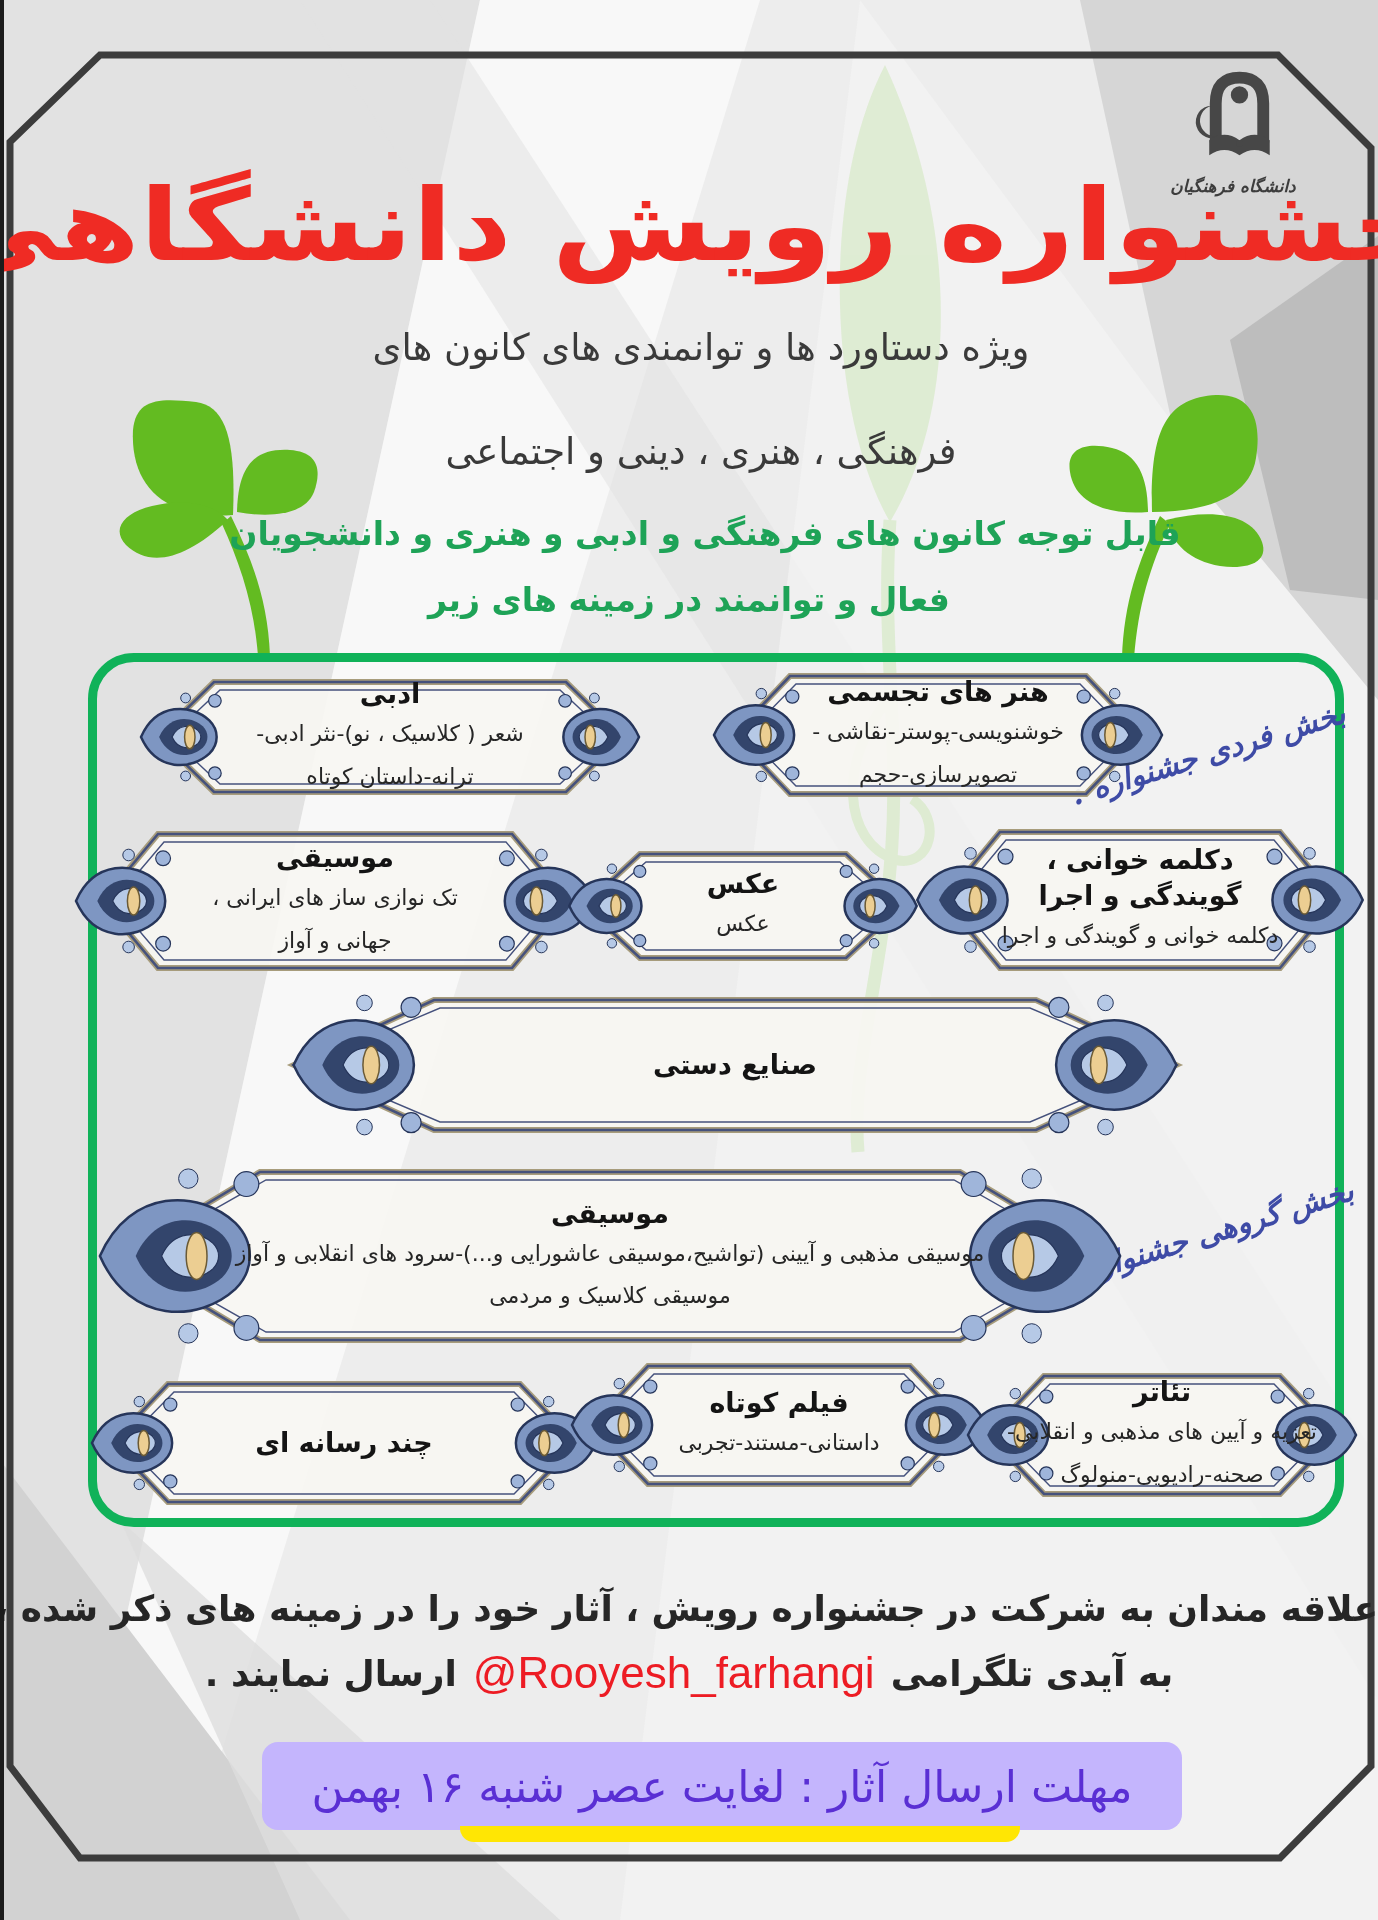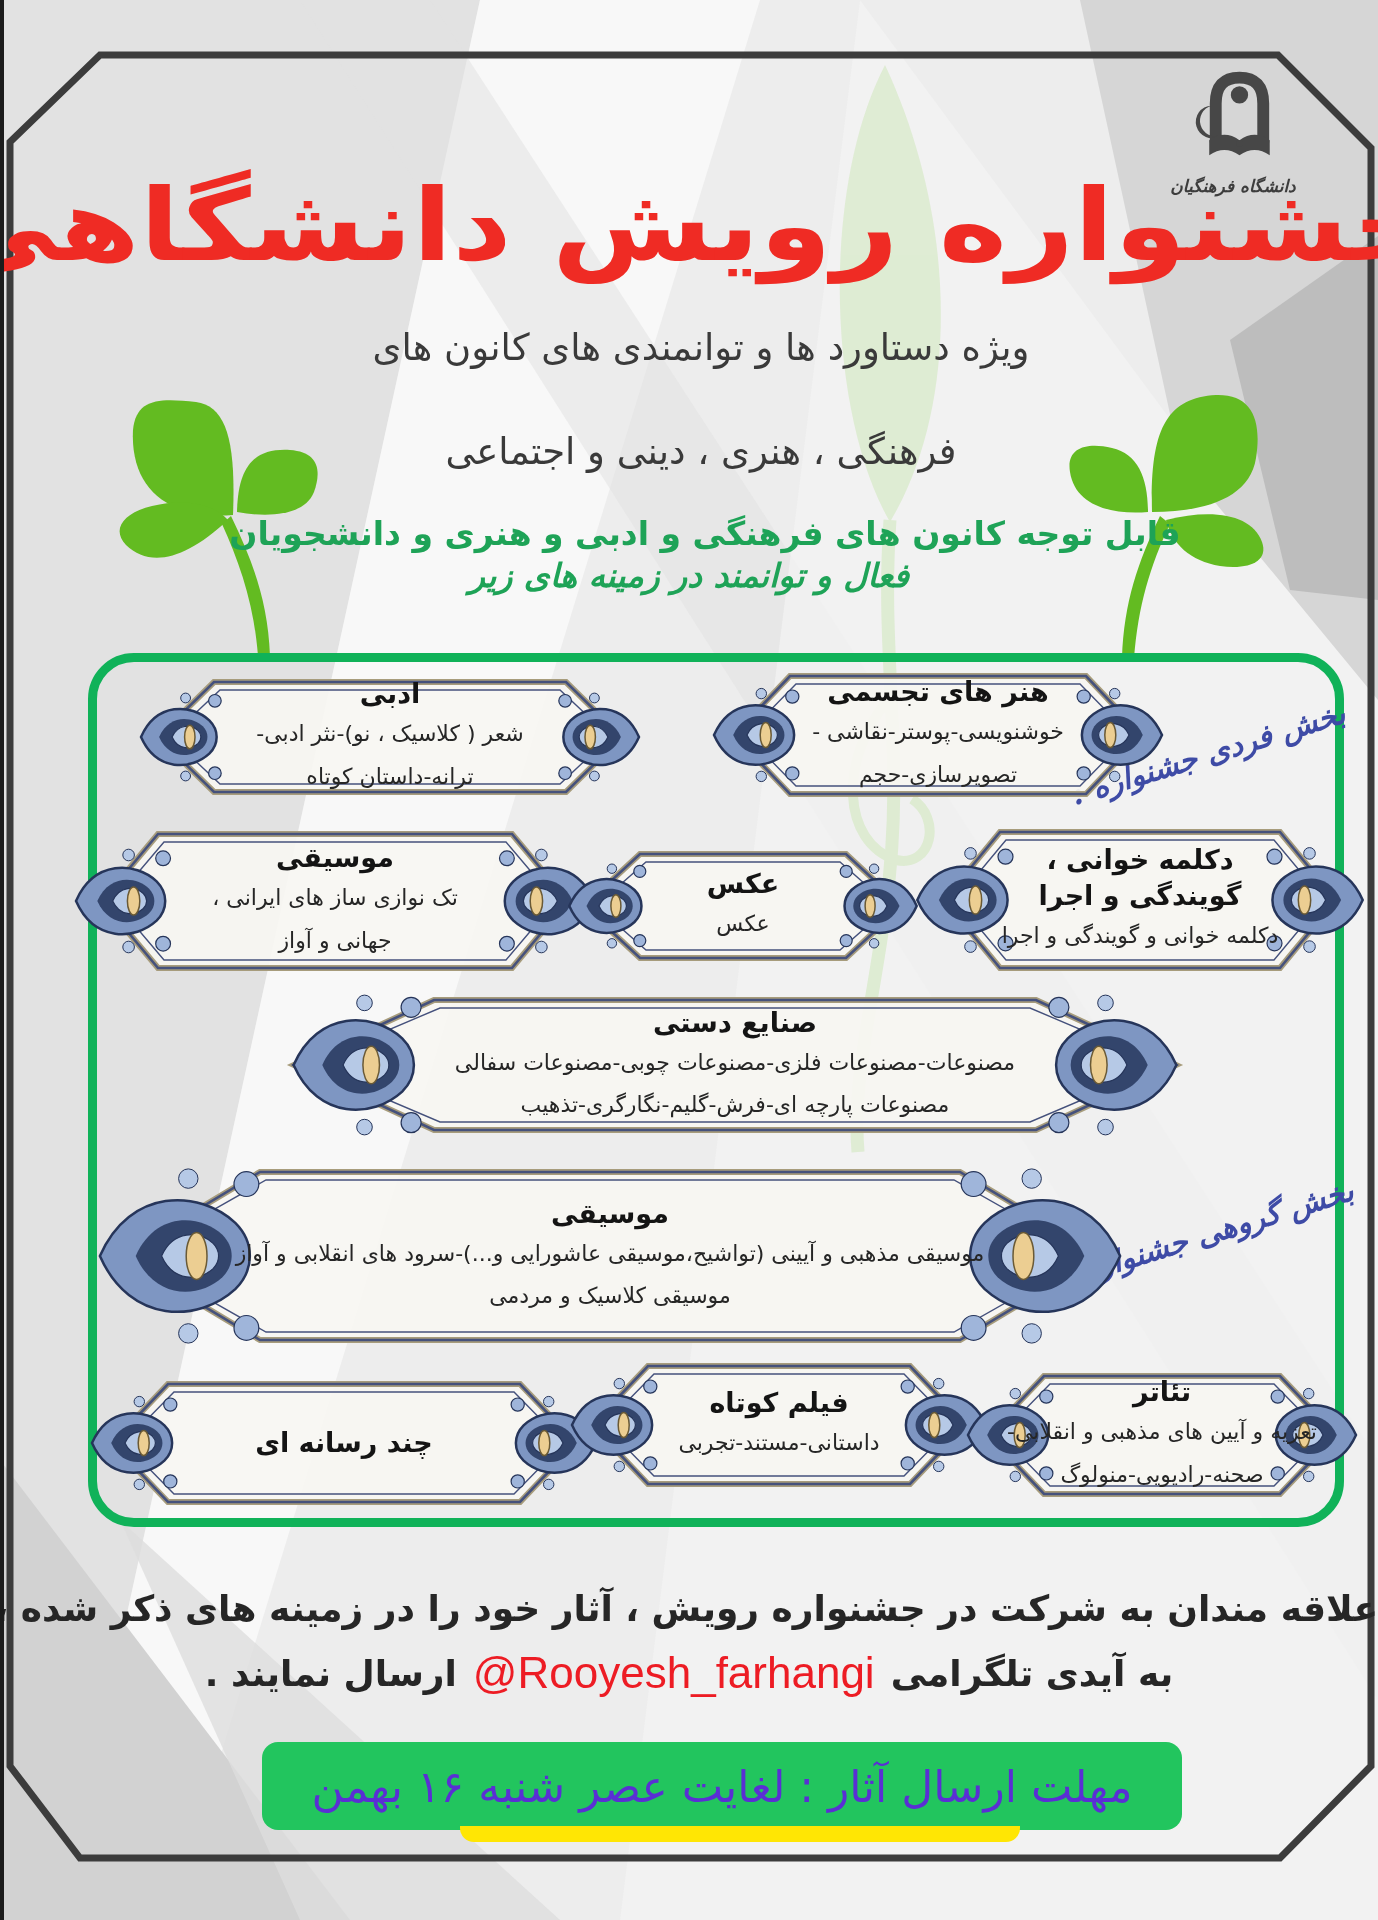--- a/index.html
+++ b/index.html
@@ -21,21 +21,21 @@
   .title{position:absolute;left:0;top:168px;width:1378px;text-align:center;z-index:2;
          color:#ef2b24;font-weight:bold;font-size:100px;line-height:1.15;}
   .title .stretch{display:inline-block;transform:scaleX(1.16);transform-origin:center;}
   .subtitle{position:absolute;left:12px;width:1378px;text-align:center;z-index:2;
             color:#3a3a3a;font-size:37px;}
   .subtitle.s1{top:326px;}
   .subtitle.s2{top:430px;}
   .highlight{position:absolute;left:0;width:1378px;text-align:center;z-index:2;
              color:#1ea357;font-size:33px;font-weight:bold;}
   .highlight.h1{top:514px;padding-left:16px;}
-  .highlight.h2{top:556px;font-style:italic;}
+  .highlight.h2{top:580px;}
 
   
   .catbox{position:absolute;left:88px;top:653px;width:1256px;height:874px;
           border:9px solid #10b259;border-radius:46px;z-index:1;box-sizing:border-box;}
 
   
   .badge{position:absolute;z-index:2;display:flex;flex-direction:column;justify-content:center;
          align-items:center;text-align:center;box-sizing:border-box;padding:0 78px;}
   .badge.large{padding:0 150px;}
   .badge-frame{position:absolute;inset:0;z-index:-1;}
@@ -64,21 +64,21 @@
   .calli-group{left:1056px;top:1216px;transform:rotate(-17deg);}
 
   
   .foot1{position:absolute;left:0;top:1588px;width:1378px;text-align:center;z-index:2;
          color:#262626;font-weight:bold;font-size:36px;white-space:nowrap;}
   .foot2{position:absolute;left:0;top:1648px;width:1378px;z-index:2;direction:rtl;
          display:flex;justify-content:center;align-items:center;gap:16px;}
   .foot2 .fa{color:#262626;font-weight:bold;font-size:36px;white-space:nowrap;}
   .foot2 .handle{font-family:"Liberation Sans",sans-serif;color:#ed1c24;font-size:44px;direction:ltr;}
 
-  .deadline{position:absolute;left:262px;top:1742px;width:920px;height:88px;background:#22c55e;
+  .deadline{position:absolute;left:262px;top:1742px;width:920px;height:88px;background:#c4b5fd;
             border-radius:16px;z-index:2;display:flex;align-items:center;justify-content:center;}
   .deadline-lip{position:absolute;left:460px;top:1826px;width:560px;height:16px;background:#ffe604;
             border-radius:0 0 14px 14px;z-index:2;}
   .deadline-text{color:#5a2fd4;font-size:44px;white-space:nowrap;direction:rtl;}
 
   [dir="rtl"]{direction:rtl;}
 </style>
 </head>
 <body>
 
@@ -334,24 +334,20 @@
         <circle cx="819.5" cy="139.1" r="7.8" fill="#b6c9e6" stroke="#26355a" stroke-width="1"></circle>
         <path d="M 890.4 77.0 C 866.0 21.6 810.6 23.8 781.8 50.4 C 766.2 65.9 766.2 88.1 781.8 103.6 C 810.6 130.2 866.0 132.4 890.4 77.0 Z" fill="#7e96c2" stroke="#26355a" stroke-width="2.5"></path>
         <path d="M 861.7 77.0 C 846.1 41.5 810.6 42.9 792.1 60.0 C 782.2 69.9 782.2 84.1 792.1 94.0 C 810.6 111.1 846.1 112.5 861.7 77.0 Z" fill="#33456c"></path>
         <path d="M 840.9 77.0 C 831.7 55.9 810.6 56.8 799.6 66.9 C 793.7 72.8 793.7 81.2 799.6 87.1 C 810.6 97.2 831.7 98.1 840.9 77.0 Z" fill="#b6c9e6" stroke="#26355a" stroke-width="1.2"></path>
         <ellipse cx="812.8" cy="77.0" rx="8.3" ry="18.8" fill="#ecce92" stroke="#6a5a36" stroke-width="1.5"></ellipse>
       </svg>
     </div>
     <div class="badge-title" dir="rtl">
       <div class="line">صنایع دستی</div>
     </div>
-    <div class="badge-details" dir="rtl">
-      <div class="line">مصنوعات-مصنوعات فلزی-مصنوعات چوبی-مصنوعات سفالی</div>
-      <div class="line">مصنوعات پارچه ای-فرش-گلیم-نگارگری-تذهیب</div>
-    </div>
   </div>
 <div class="badge b-musiqi_group large">
     <div class="badge-frame">
       <svg width="996" height="192" viewBox="0 0 996 192">
         <polygon points="8,96 148,12 848,12 988,96 848,180 148,180" fill="rgba(247,246,242,0.92)" stroke="#a79c7c" stroke-width="6"></polygon>
         <polygon points="8,96 148,12 848,12 988,96 848,180 148,180" fill="none" stroke="#45517c" stroke-width="2.6"></polygon>
         <polygon points="20,96 154,20 842,20 976,96 842,172 154,172" fill="none" stroke="#45517c" stroke-width="1.4"></polygon>
         <circle cx="134.4" cy="24.1" r="12.4" fill="#9fb5da" stroke="#26355a" stroke-width="1.2"></circle>
         <circle cx="134.4" cy="167.9" r="12.4" fill="#9fb5da" stroke="#26355a" stroke-width="1.2"></circle>
         <circle cx="76.3" cy="18.6" r="9.7" fill="#b6c9e6" stroke="#26355a" stroke-width="1"></circle>

